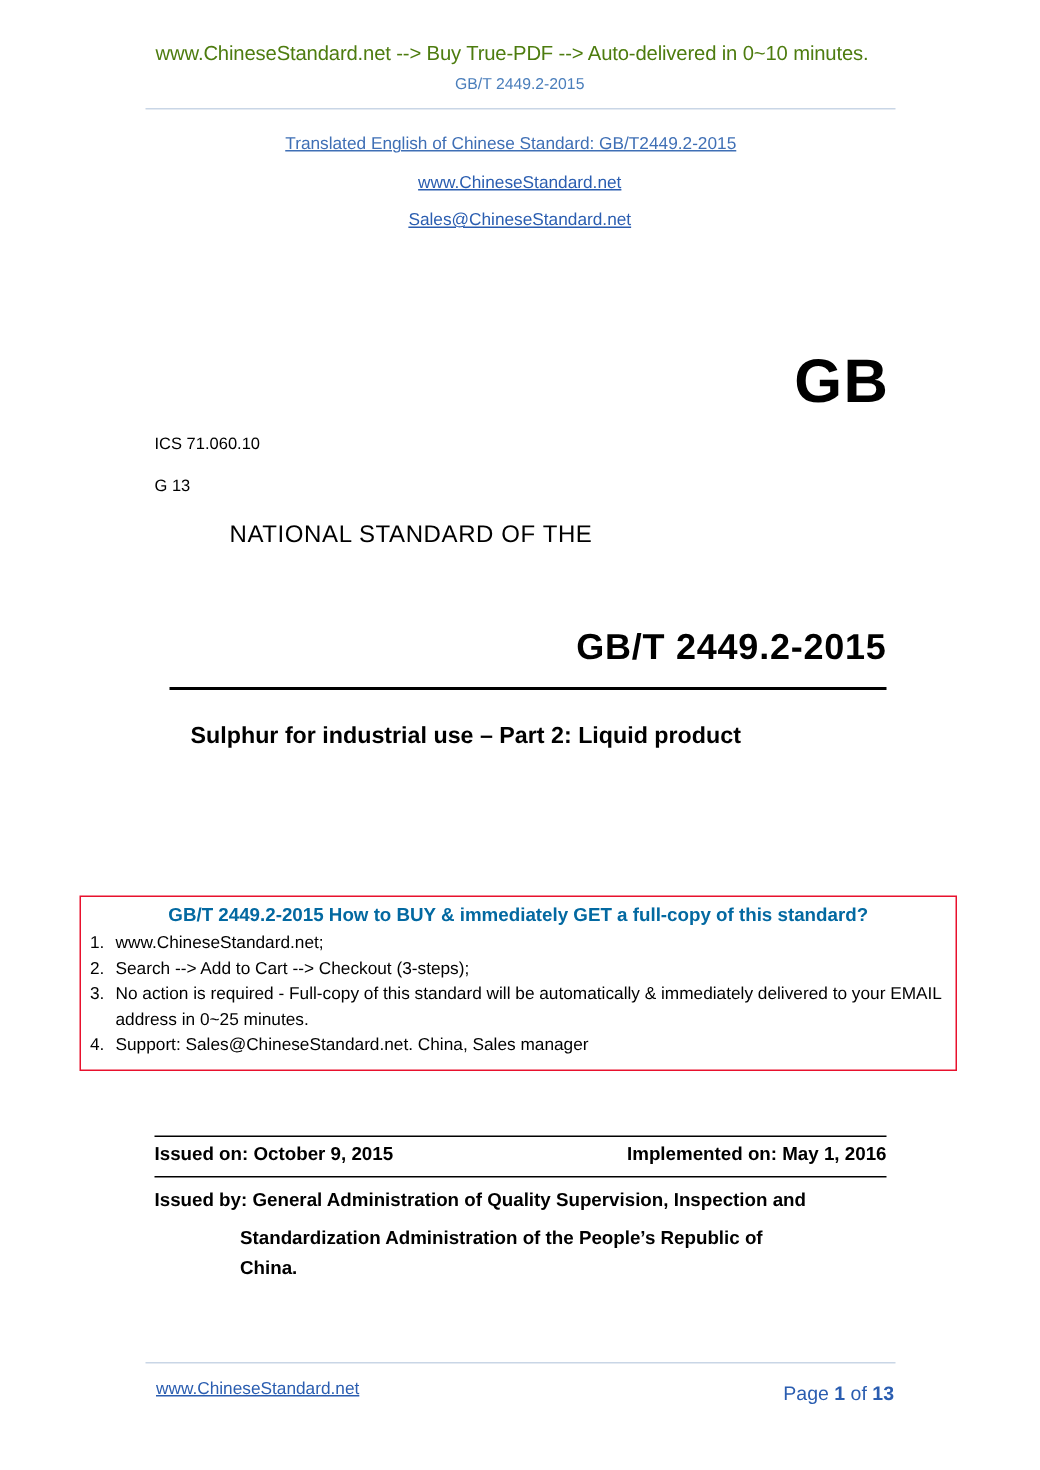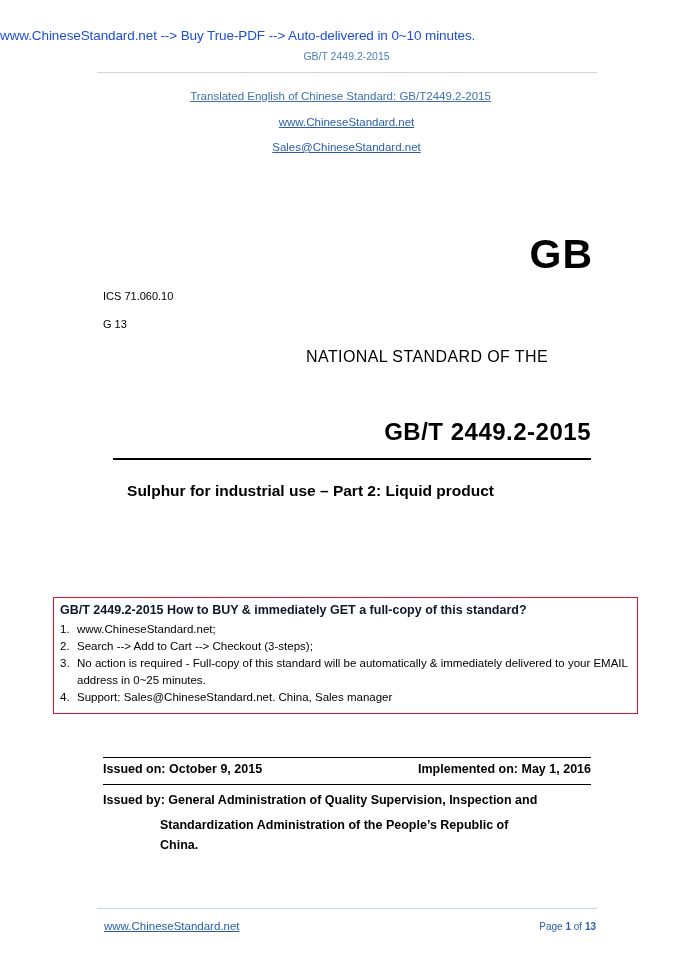--- a/index.html
+++ b/index.html
@@ -21,22 +21,22 @@
     height: 980px;
     box-sizing: border-box;
   }
 
   
   .promo-line {
     position: absolute;
     top: 28px;
     left: 0;
     width: 579px;
-    text-align: left;
-    color: #1d4ed8;
+    text-align: right;
+    color: #4d7c0f;
     font-size: 13.5px;
     letter-spacing: -0.1px;
   }
   .header-std {
     position: absolute;
     top: 50px;
     left: 0;
     width: 693px;
     text-align: center;
     color: #4a7ebb;
@@ -104,21 +104,21 @@
     left: 103px;
     font-size: 11px;
   }
 
   
   .nat1 {
     position: absolute;
     top: 348px;
     left: 0;
     width: 548px;
-    text-align: right;
+    text-align: center;
     font-size: 16px;
     letter-spacing: 0.4px;
   }
   .nat2 {
     position: absolute;
     top: 384px;
     left: 0;
     width: 693px;
     text-align: center;
     font-size: 16px;
@@ -153,24 +153,24 @@
   .buy-box {
     position: absolute;
     top: 597px;
     left: 53px;
     width: 585px;
     box-sizing: border-box;
     border: 1px solid #e8112d;
     padding: 5px 6px 7px 6px;
   }
   .buy-title {
-    color: #0f172a;
+    color: #0369a1;
     font-size: 12.5px;
     font-weight: bold;
-    text-align: left;
+    text-align: center;
     margin-bottom: 4px;
   }
   .buy-list {
     font-size: 11.5px;
     line-height: 17px;
   }
   .buy-item {
     display: flex;
     align-items: flex-start;
   }
@@ -236,21 +236,21 @@
   .footer-left {
     position: absolute;
     top: 920px;
     left: 104px;
     font-size: 11.5px;
   }
   .footer-right {
     position: absolute;
     top: 921px;
     right: 97px;
-    font-size: 10px;
+    font-size: 13px;
     color: #2a5db0;
   }
   .footer-right b { font-weight: bold; }
 </style>
 </head>
 <body>
 
 <div class="page">
 
   <div class="promo-line">www.ChineseStandard.net --&gt; Buy True-PDF --&gt; Auto-delivered in 0~10 minutes.</div>

